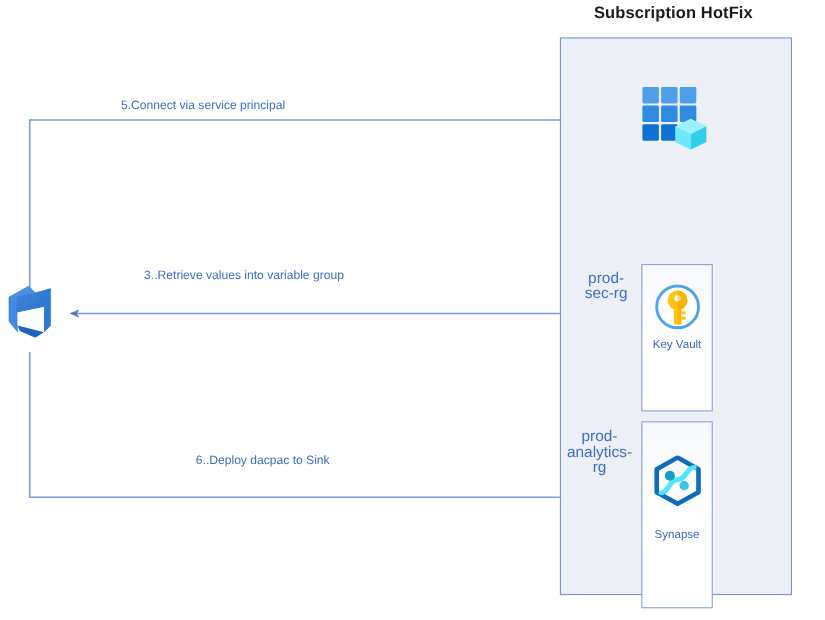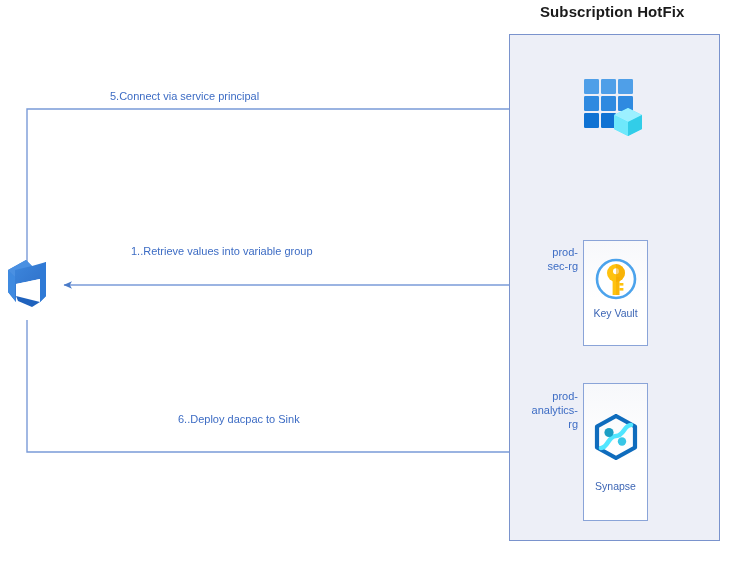--- a/index.html
+++ b/index.html
@@ -44,22 +44,22 @@
     box-sizing: border-box;
   }
 
   
   .resource-box {
     width: 65px;
     background: linear-gradient(180deg, #f7f8fb 0%, #ffffff 55%);
     border: 1.3px solid #8aa4d8;
     box-sizing: border-box;
   }
-  .resource-box.keyvault { left: 583px; top: 240px; height: 106px; }
-  .resource-box.synapse  { left: 583px; top: 383px; height: 138px; }
+  .resource-box.keyvault { left: 583px; top: 240px; height: 134px; }
+  .resource-box.synapse  { left: 583px; top: 383px; height: 170px; }
 
   .resource-label {
     position: absolute;
     left: 0;
     width: 100%;
     text-align: center;
     font-size: 10.5px;
     color: #3d66b5;
     white-space: nowrap;
   }
@@ -79,23 +79,23 @@
     font-size: 11px;
     color: #3d6cc4;
     white-space: nowrap;
   }
   .step-1 { left: 110px; top: 90px; }
   .step-2 { left: 131px; top: 245px; }
   .step-3 { left: 178px; top: 413px; }
 
   
   .rg-label {
-    font-size: 11px;
+    font-size: 14px;
     color: #3d6cc4;
-    text-align: right;
+    text-align: center;
     line-height: 14px;
     white-space: nowrap;
   }
   .rg-sec { left: 524px; top: 245px; width: 54px; }
   .rg-analytics { left: 512px; top: 389px; width: 66px; }
 
   
   .devops-logo { left: 6px; top: 256px; }
 </style>
 </head>
@@ -196,21 +196,21 @@
       <path d="M9,34 C16,34 16,22 24,22 C32,22 32,11 39,11" fill="none" stroke="#50e6ff" stroke-width="4.6" stroke-linecap="round"></path>
 
       <circle cx="17" cy="18.5" r="4.6" fill="#1b9ec4"></circle>
       <circle cx="30" cy="27.5" r="4.2" fill="#38c6e6"></circle>
     </svg>
   </div>
   <div class="resource-label">Synapse</div>
 </div>
 
 <div class="abs step-label step-1">5.Connect via service principal</div>
-<div class="abs step-label step-2">1..Retrieve values into variable group</div>
+<div class="abs step-label step-2">3..Retrieve values into variable group</div>
 <div class="abs step-label step-3">6..Deploy dacpac to Sink</div>
 
 <div class="abs rg-label rg-sec">
   <div>prod-</div>
   <div>sec-rg</div>
 </div>
 <div class="abs rg-label rg-analytics">
   <div>prod-</div>
   <div>analytics-</div>
   <div>rg</div>

